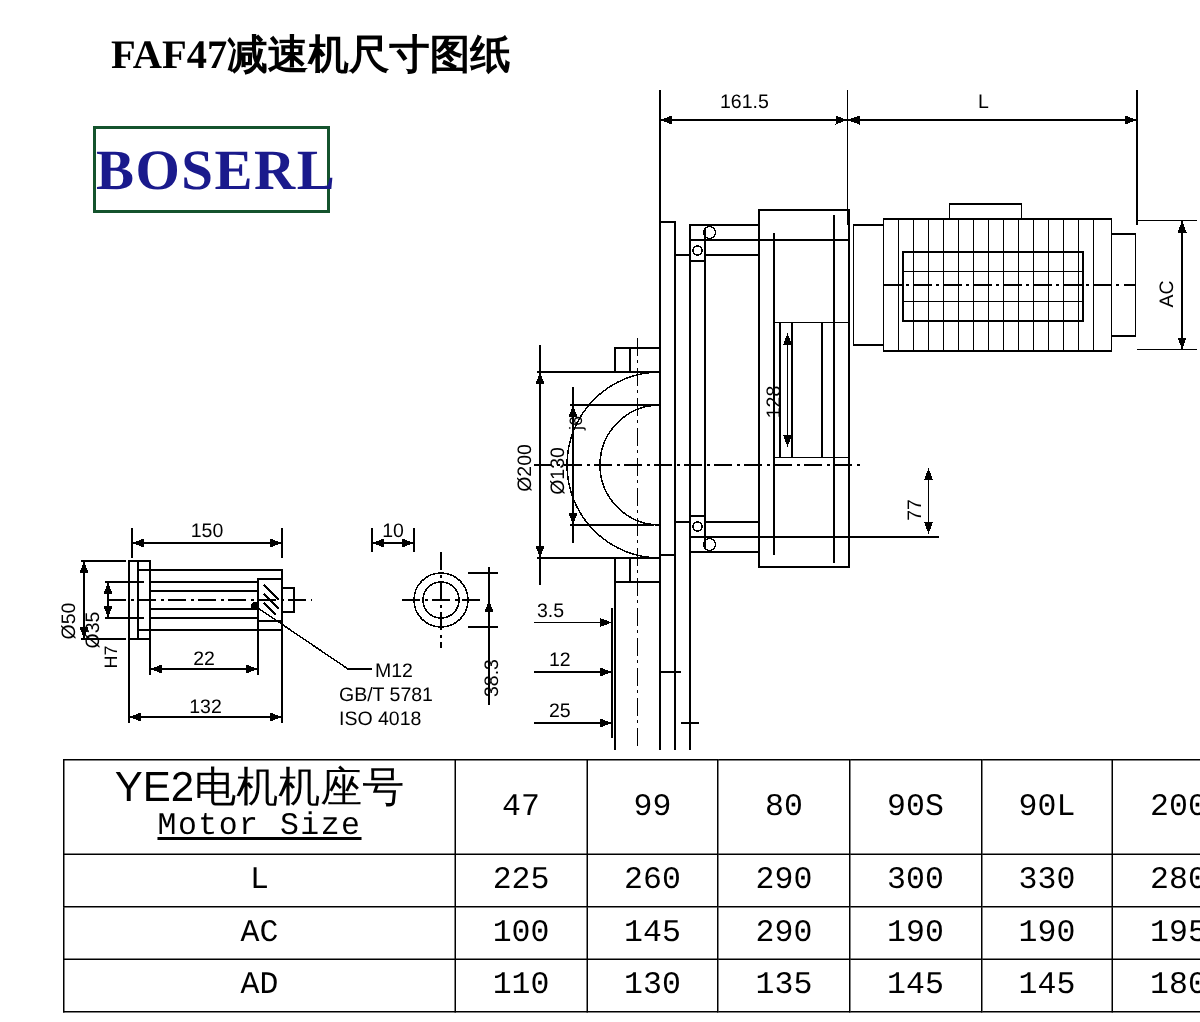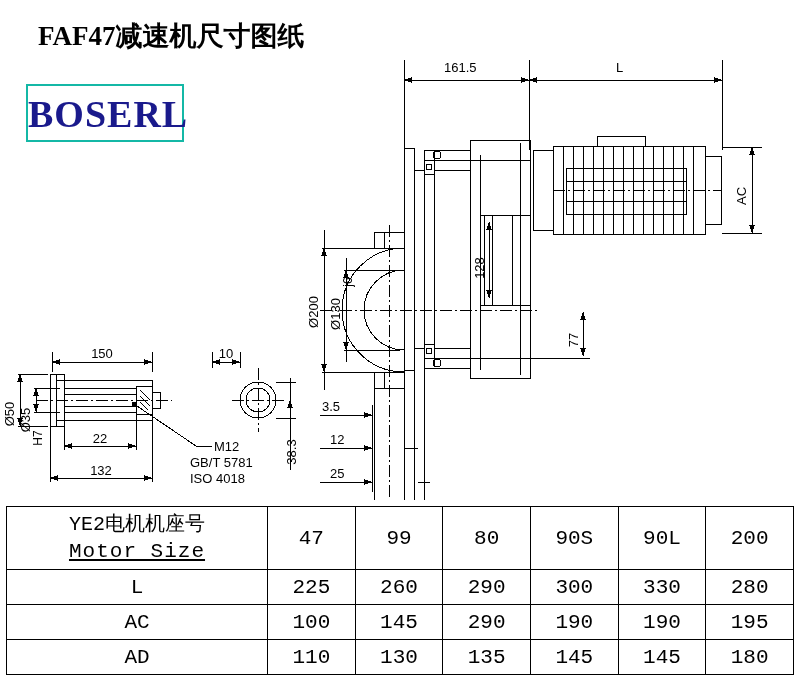--- a/index.html
+++ b/index.html
@@ -12,38 +12,39 @@
     height: 681px;
     position: relative;
     font-family: "Liberation Sans", sans-serif;
     color: #000;
     overflow: hidden;
   }
   #page {
     position: relative;
     width: 645px;
     height: 681px;
+    margin-left: 36px;
   }
   #title {
     position: absolute;
     left: 38px;
     top: 18px;
     font-size: 27px;
     font-weight: bold;
     font-family: "Liberation Serif", serif;
     letter-spacing: 0px;
     white-space: nowrap;
   }
   #logo-box {
     position: absolute;
     left: 26px;
     top: 84px;
     width: 158px;
     height: 58px;
-    border: 2px solid #14b8a6;
+    border: 2px solid #14532d;
     box-sizing: border-box;
     background: #fff;
   }
   #logo-text {
     position: absolute;
     left: 0;
     top: 0;
     width: 158px;
     height: 58px;
     line-height: 56px;
@@ -78,22 +79,22 @@
     height: 34px;
     padding: 0;
   }
   #spec-table td.rowhead {
     width: 260px;
   }
   #spec-table tr.headrow td {
     height: 62px;
   }
   .cjk-row1 {
-    font-family: Liberation Mono, monospace;
-    font-size: 20px;
+    font-family: Liberation Sans, sans-serif;
+    font-size: 28px;
     display: block;
     line-height: 28px;
   }
   .cjk-row2 {
     font-family: "Liberation Mono", monospace;
     font-size: 21px;
     display: block;
     line-height: 26px;
     letter-spacing: 1px;
     text-decoration: underline;

